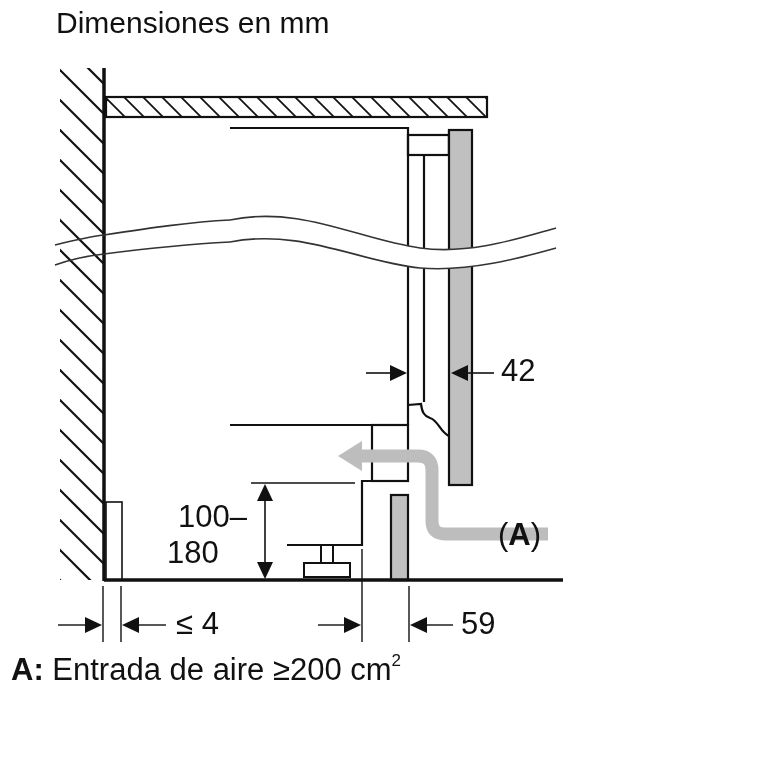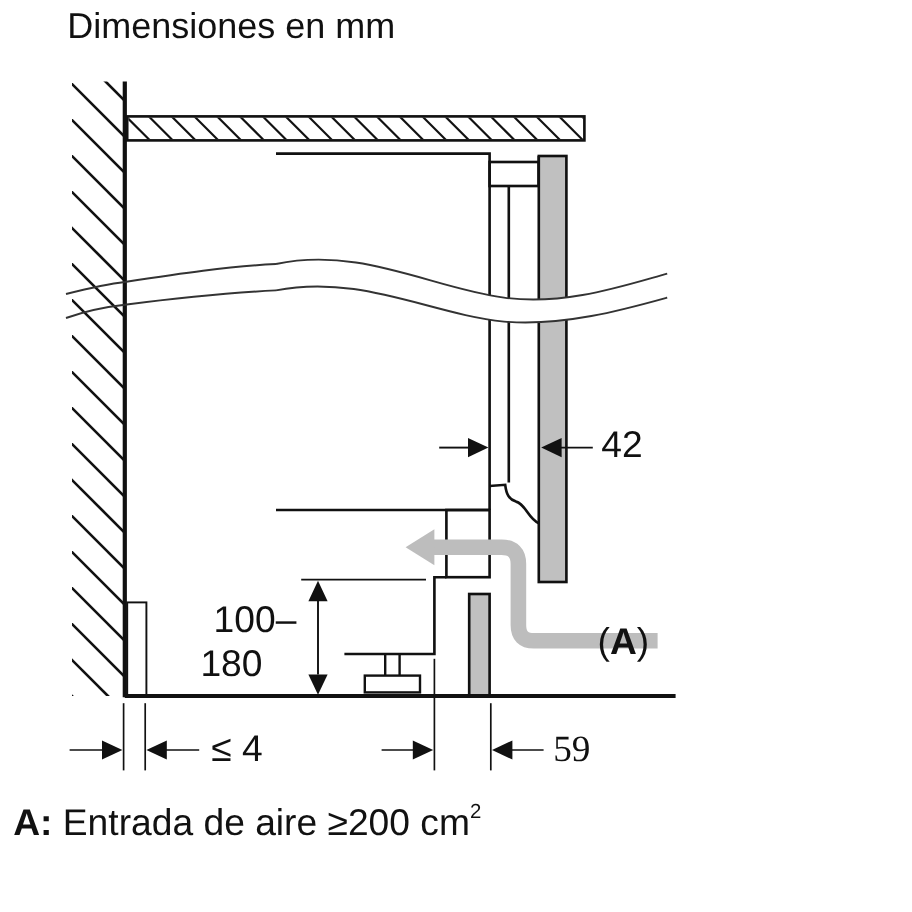--- a/index.html
+++ b/index.html
@@ -1,20 +1,20 @@
 <!DOCTYPE html>
 <html><head>
 <meta charset="utf-8">
 <style>
   html, body { margin: 0; padding: 0; background: #ffffff; }
   body { width: 760px; height: 760px; position: relative; overflow: hidden;
          font-family: "Liberation Sans", sans-serif; color: #111111; }
   .title { position: absolute; left: 11px; top: 6px; font-size: 30px; font-weight: normal; letter-spacing: 0; margin-left: 45px; }
   .label { position: absolute; font-size: 31px; line-height: 1; }
-  .legend { position: absolute; left: 11px; top: 667px; font-size: 31px; }
+  .legend { position: absolute; left: 11px; top: 651px; font-size: 31px; }
   .legend b { font-weight: bold; }
   .legend sup { font-size: 17px; vertical-align: 14px; }
   svg { position: absolute; left: 0; top: 0; }
 </style>
 </head>
 <body>
 
 <div class="title">Dimensiones en mm</div>
 
 <svg width="760" height="760" viewBox="0 0 760 760" xmlns="http://www.w3.org/2000/svg">
@@ -145,21 +145,21 @@
   <polygon points="102,625 85,617 85,633" fill="#111"></polygon>
   <polygon points="122,625 139,617 139,633" fill="#111"></polygon>
   <polygon points="361,625 344,617 344,633" fill="#111"></polygon>
   <polygon points="410,625 427,617 427,633" fill="#111"></polygon>
 </svg>
 
 <div class="label" style="left:501px; top:355px;text-align:right;">42</div>
 <div class="label" style="left:178px; top:501px;text-align:center;">100–</div>
 <div class="label" style="left:167px; top:537px;">180</div>
 <div class="label" style="left:176px; top:608px;">≤ 4</div>
-<div class="label" style="left:461px; top:608px;font-family:Liberation Serif, serif;">59</div>
+<div class="label" style="left:461px; top:608px;">59</div>
 
 <div class="label" style="left:498px; top:519px;">
   <span>(</span><b>A</b><span>)</span>
 </div>
 
 <div class="legend">
   <b>A:</b>
   <span>Entrada de aire ≥200 cm</span><sup>2</sup>
 </div>
 

